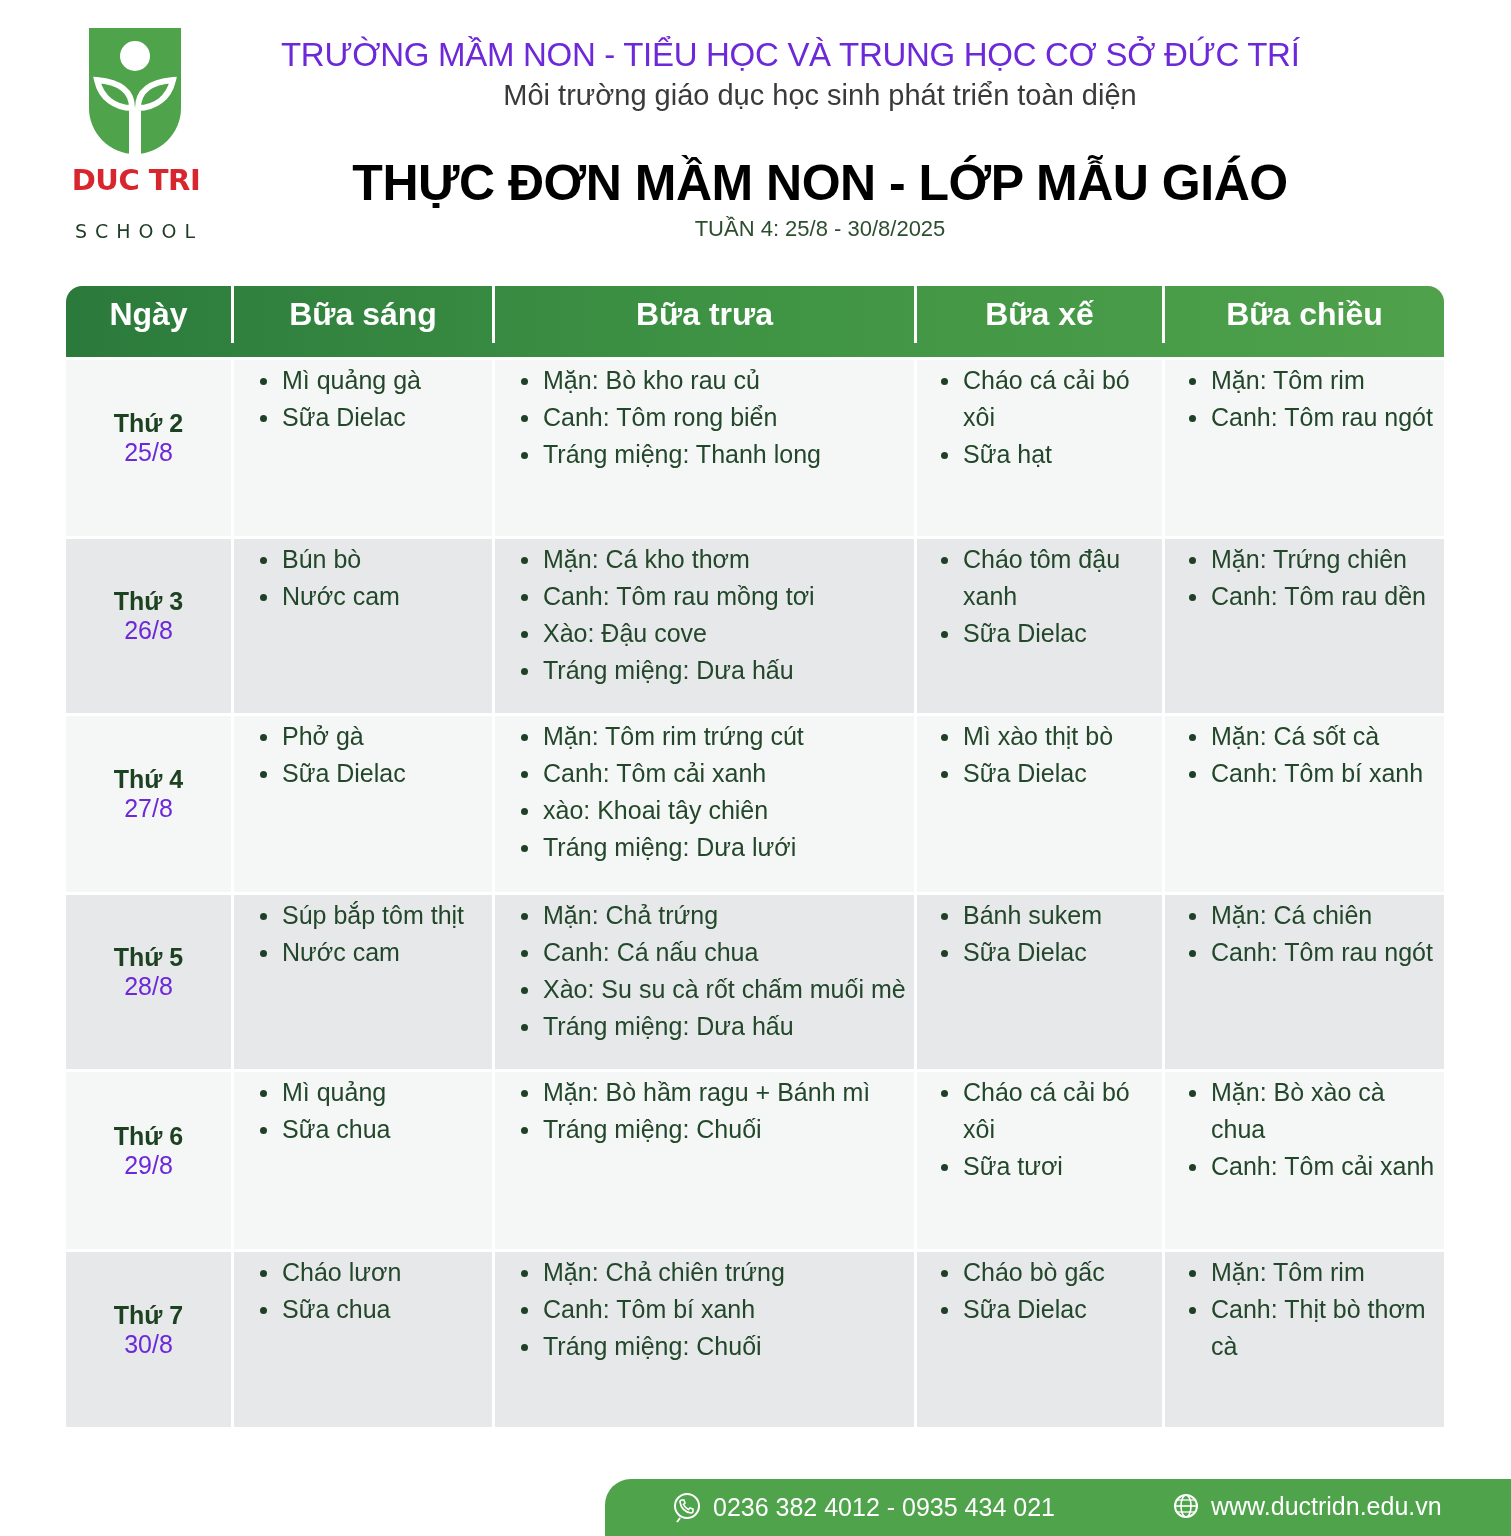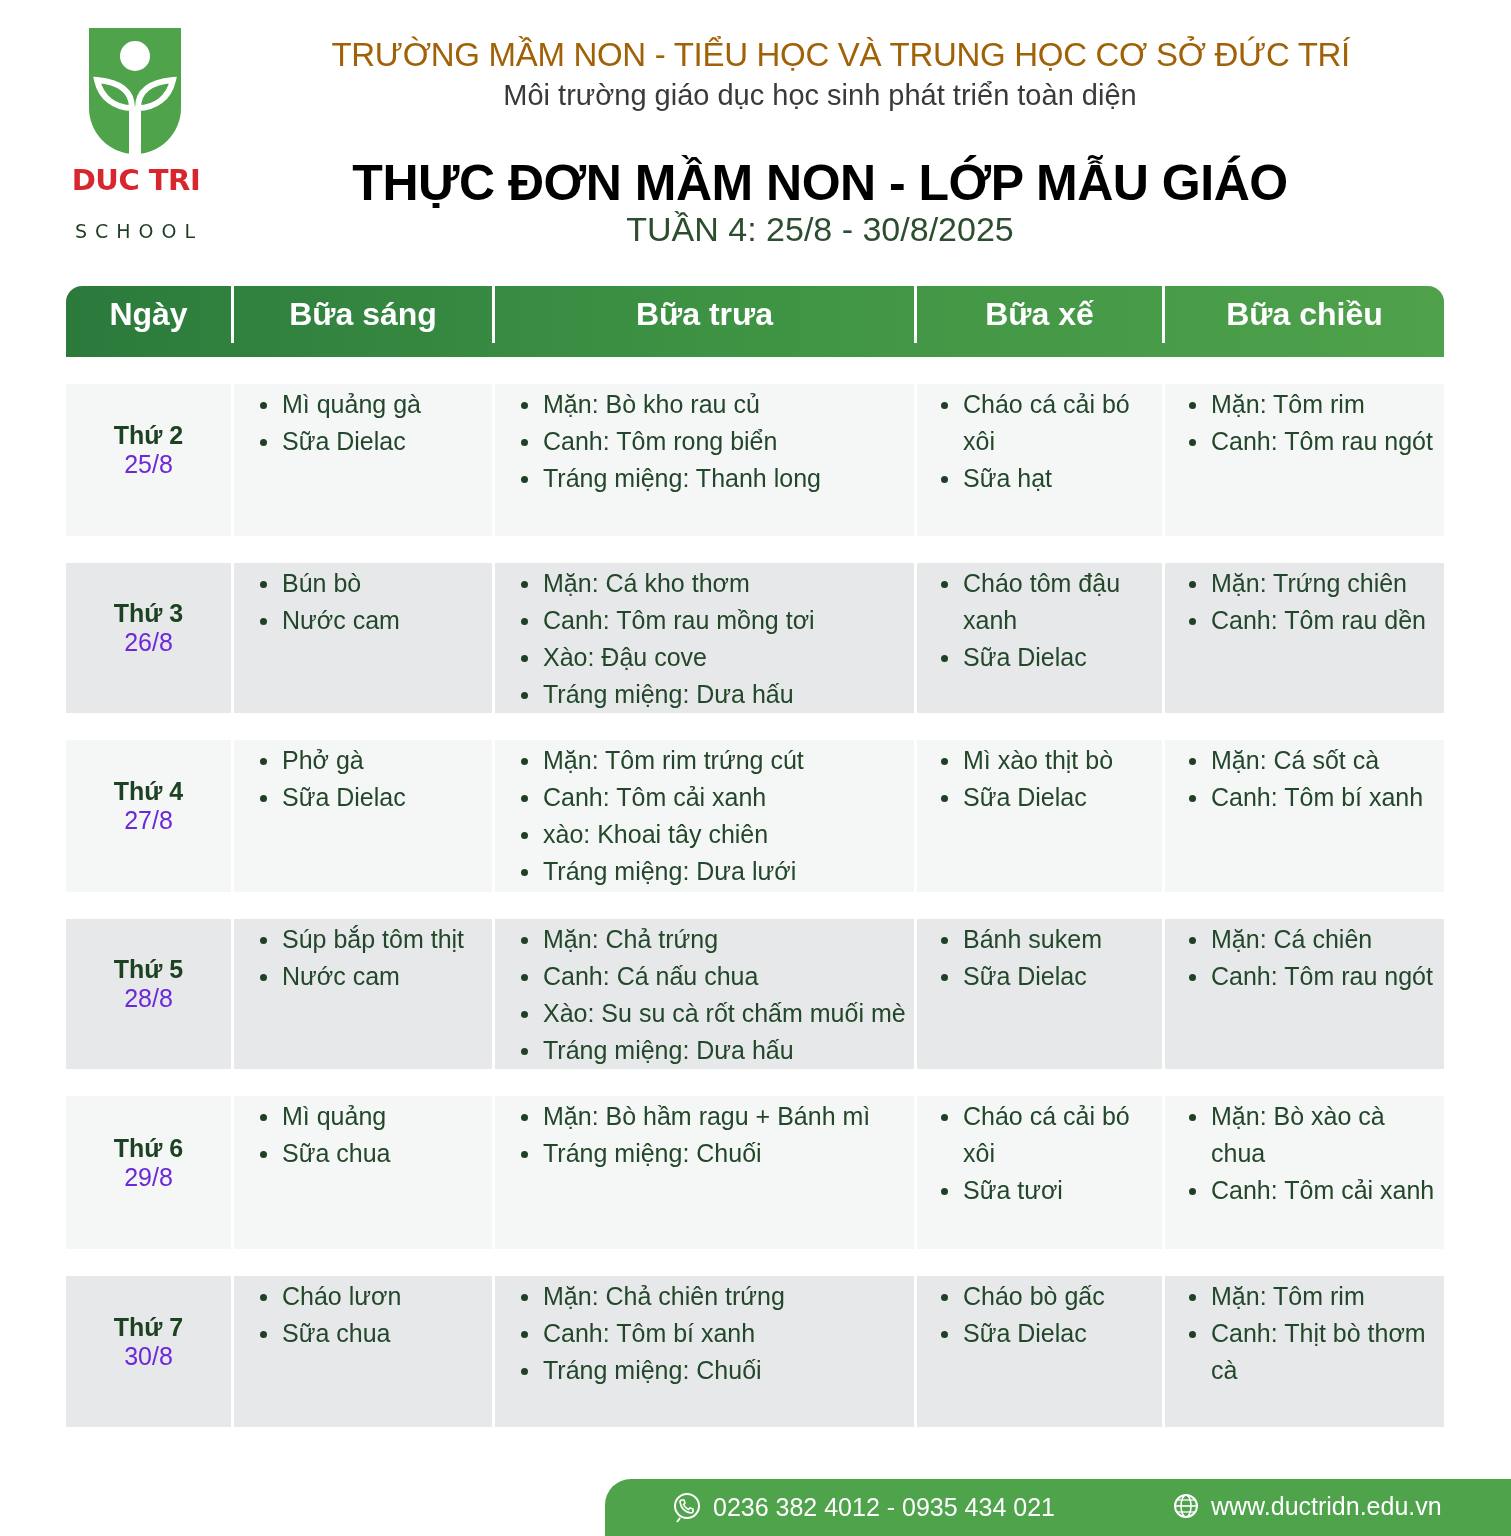--- a/index.html
+++ b/index.html
@@ -8,42 +8,42 @@
 
   
   .logo { position: absolute; left: 66px; top: 28px; width: 140px; }
   .logo-shield { position: absolute; left: 23px; top: 0; width: 92px; height: 126px; }
   .logo-name { position: absolute; left: 0; top: 137px; width: 140px; text-align: center;
     font-family: "DejaVu Sans", sans-serif; font-weight: bold; font-size: 29px; color: #d7262e; letter-spacing: -0.5px; line-height: 30px; }
   .logo-sub { position: absolute; left: 0; top: 193px; width: 140px; text-align: center;
     font-family: "DejaVu Sans", sans-serif; font-size: 19px; color: #1f3d24; letter-spacing: 8px; line-height: 20px; padding-left: 6px; }
 
   
-  .school-name { position: absolute; left: 290px; top: 34px; width: 1060px; text-align: right;
-    font-size: 33px; color: #a16207; line-height: 42px; letter-spacing: -0.3px; }
+  .school-name { position: absolute; left: 281px; top: 34px; width: 1060px; text-align: left;
+    font-size: 33px; color: #6d28d9; line-height: 42px; letter-spacing: -0.3px; }
   .school-slogan { position: absolute; left: 290px; top: 76px; width: 1060px; text-align: center;
     font-size: 29px; color: #3a3a3a; line-height: 38px; }
   .menu-title { position: absolute; left: 290px; top: 152px; width: 1060px; text-align: center;
     font-size: 50px; font-weight: bold; color: #000000; line-height: 62px; letter-spacing: -0.5px; }
   .week-range { position: absolute; left: 290px; top: 209px; width: 1060px; text-align: center;
-    font-size: 34px; color: #2c4e2f; line-height: 40px; }
+    font-size: 22px; color: #2c4e2f; line-height: 40px; }
 
   
   .menu-table { position: absolute; left: 66px; top: 286px; width: 1378px; }
   .thead { display: flex; height: 71px; border-radius: 16px 16px 0 0; overflow: hidden;
     background: linear-gradient(90deg, #2b7a3c 0%, #3f9444 50%, #4fa14b 100%); }
   .th { color: #ffffff; font-weight: bold; font-size: 32px; display: flex; align-items: center; justify-content: center;
     border-right: 3px solid #ffffff; height: 57px; }
   .th:last-child { border-right: none; }
   .c0 { width: 168px; } .c1 { width: 261px; } .c2 { width: 422px; } .c3 { width: 248px; } .c4 { width: 279px; }
 
   .tr { display: flex; border-top: 3px solid #ffffff; }
   .tr.odd .td { background: #f5f6f6; }
   .tr.even .td { background: #e6e8e9; }
-  .td { border-right: 3px solid #ffffff; padding-top: 2px; margin-top: 24px; }
+  .td { border-right: 3px solid #ffffff; padding-top: 2px; }
   .td:last-child { border-right: none; }
   .day-cell { display: flex; flex-direction: column; align-items: center; justify-content: center; padding-top: 0; padding-bottom: 20px; }
   .day-name { font-weight: bold; font-size: 25px; color: #1d4222; line-height: 29px; }
   .day-date { font-size: 25px; color: #6d28d9; line-height: 29px; }
 
   ul.items { list-style: none; padding-left: 24px; padding-right: 6px; }
   ul.items li { position: relative; padding-left: 24px; font-size: 25px; line-height: 37px; color: #23472a; }
   ul.items li::before { content: ""; position: absolute; left: 2px; top: 16px; width: 7px; height: 7px; border-radius: 50%; background: #1f4026; }
   .col-lunch ul.items { padding-left: 24px; }
   .col-snack ul.items, .col-dinner ul.items { padding-left: 22px; }

